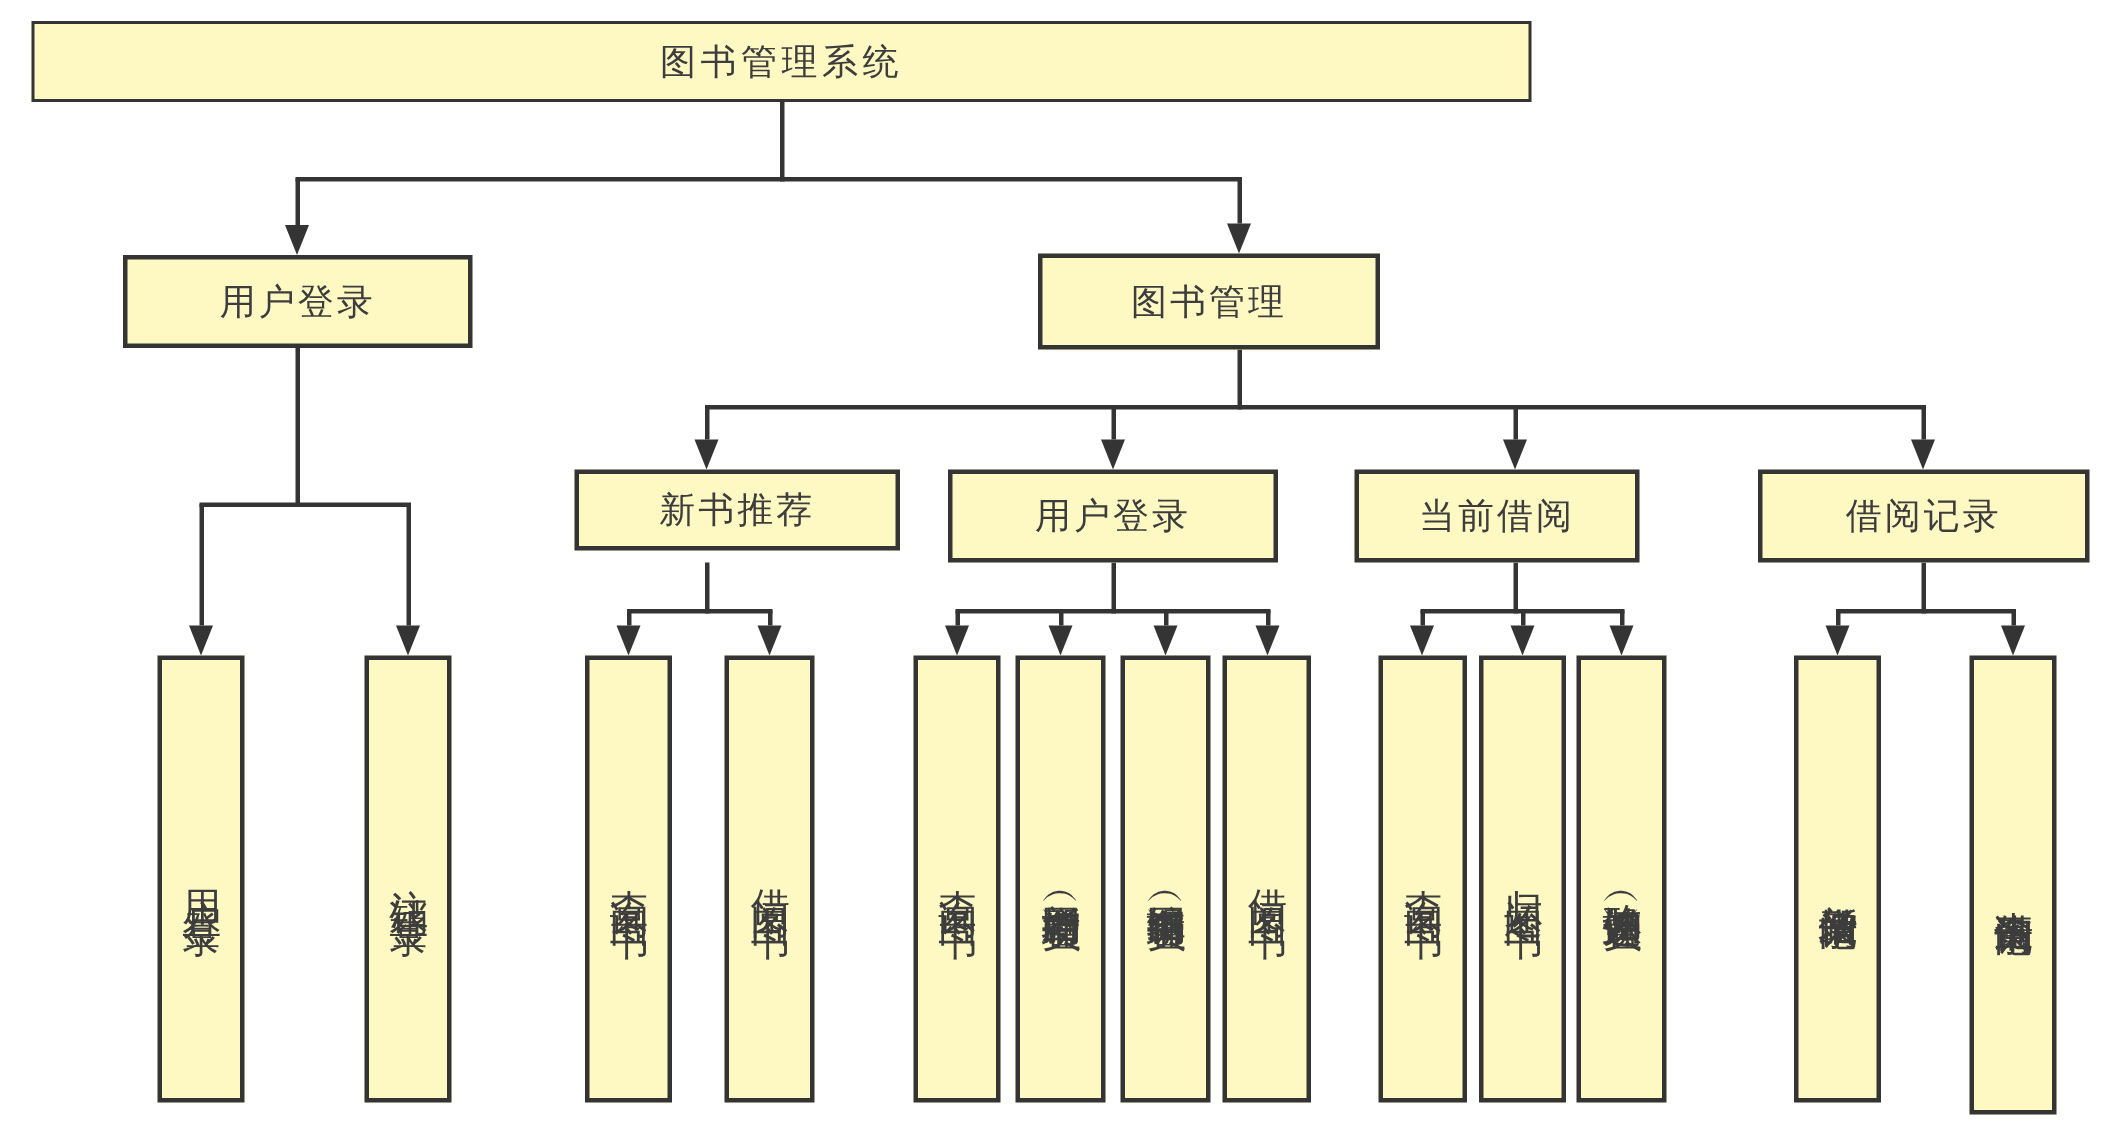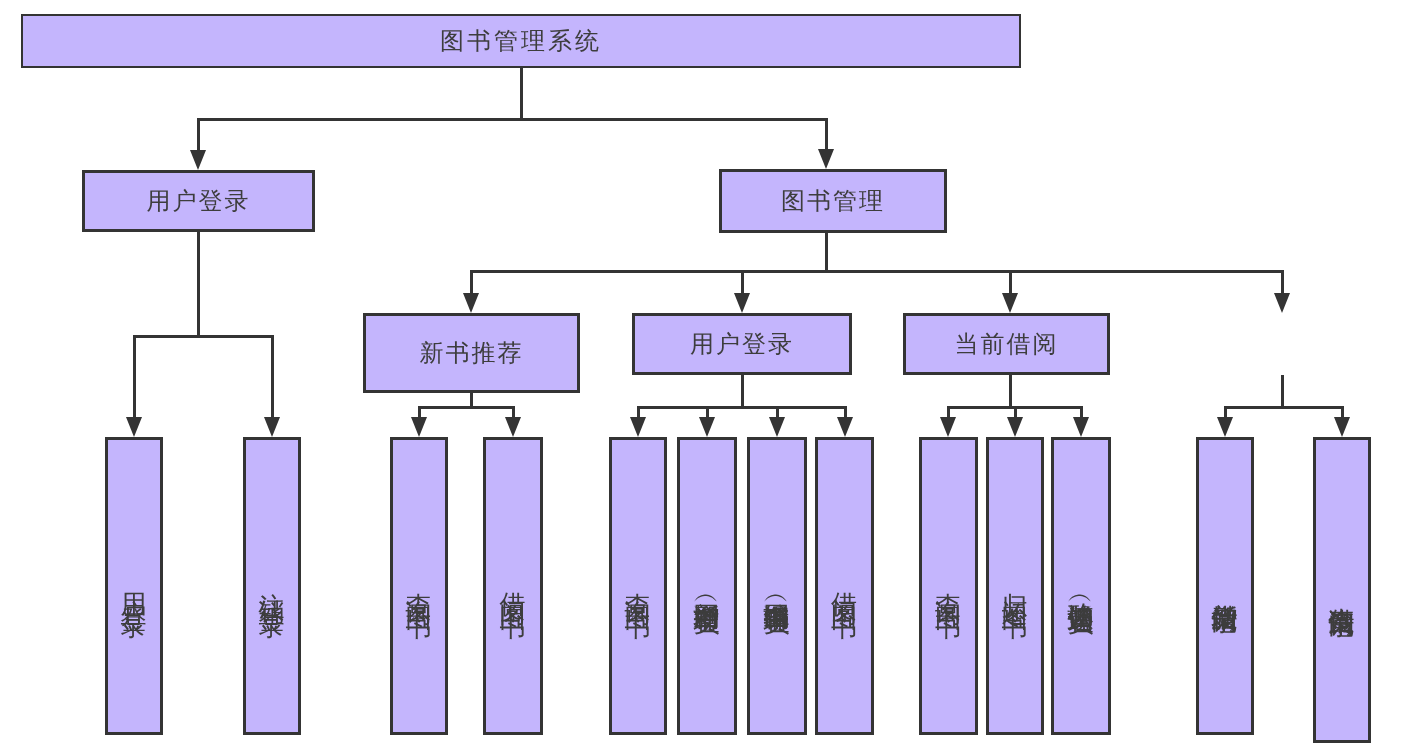--- a/index.html
+++ b/index.html
@@ -7,21 +7,21 @@
     position: relative;
     width: 1405px;
     height: 747px;
     background: #ffffff;
     font-family: "DejaVu Sans", sans-serif;
     overflow: hidden;
   }
   .node {
     position: absolute;
     box-sizing: border-box;
-    background: #c4b5fd;
+    background: #fef9c3;
     border: 3px solid #343434;
     color: #3d3d3d;
     display: flex;
     align-items: center;
     justify-content: center;
     z-index: 2;
   }
   .node-h {
     font-size: 24px;
     letter-spacing: 2px;
@@ -66,24 +66,25 @@
     z-index: 5;
     white-space: nowrap;
   }
 </style>
 </head>
 <body>
 
 <div id="canvas">
 <div class="node node-h node-root" style="left: 21px; top: 14px; width: 1000px; height: 54px;">图书管理系统</div>
     <div class="node node-h" style="left: 82px; top: 170px; width: 233px; height: 62px;">用户登录</div>
-    <div class="node node-h" style="left: 719px; top: 169px; width: 228px; height: 64px;">图书管理</div>
-    <div class="node node-h" style="left: 363px; top: 313px; width: 217px; height: 80px;">新书推荐</div>
+    <div class="node node-h" style="left: 692px; top: 169px; width: 228px; height: 64px;">图书管理</div>
+    <div class="node node-h" style="left: 383px; top: 313px; width: 217px; height: 54px;">新书推荐</div>
     <div class="node node-h" style="left: 632px; top: 313px; width: 220px; height: 62px;">用户登录</div>
-    <div class="node node-h" style="left: 903px; top: 313px; width: 207px; height: 62px;">当前借阅</div>
+    <div class="node node-h" style="left: 903px; top: 313px; width: 190px; height: 62px;">当前借阅</div>
+    <div class="node node-h" style="left: 1172px; top: 313px; width: 221px; height: 62px;">借阅记录</div>
     <div class="node node-v" style="left: 105px; top: 437px; width: 58px; height: 298px;">用户登录</div>
     <div class="node node-v" style="left: 243px; top: 437px; width: 58px; height: 298px;">注销登录</div>
     <div class="node node-v" style="left: 390px; top: 437px; width: 58px; height: 298px;">查询图书</div>
     <div class="node node-v" style="left: 483px; top: 437px; width: 60px; height: 298px;">借阅图书</div>
     <div class="node node-v" style="left: 609px; top: 437px; width: 58px; height: 298px;">查询图书</div>
     <div class="node node-v long" style="left: 677px; top: 437px; width: 60px; height: 298px;">新增图书（管理员）</div>
     <div class="node node-v long" style="left: 747px; top: 437px; width: 60px; height: 298px;">编辑图书（管理员）</div>
     <div class="node node-v" style="left: 815px; top: 437px; width: 59px; height: 298px;">借阅图书</div>
     <div class="node node-v" style="left: 919px; top: 437px; width: 59px; height: 298px;">查询图书</div>
     <div class="node node-v" style="left: 986px; top: 437px; width: 58px; height: 298px;">归还图书</div>

